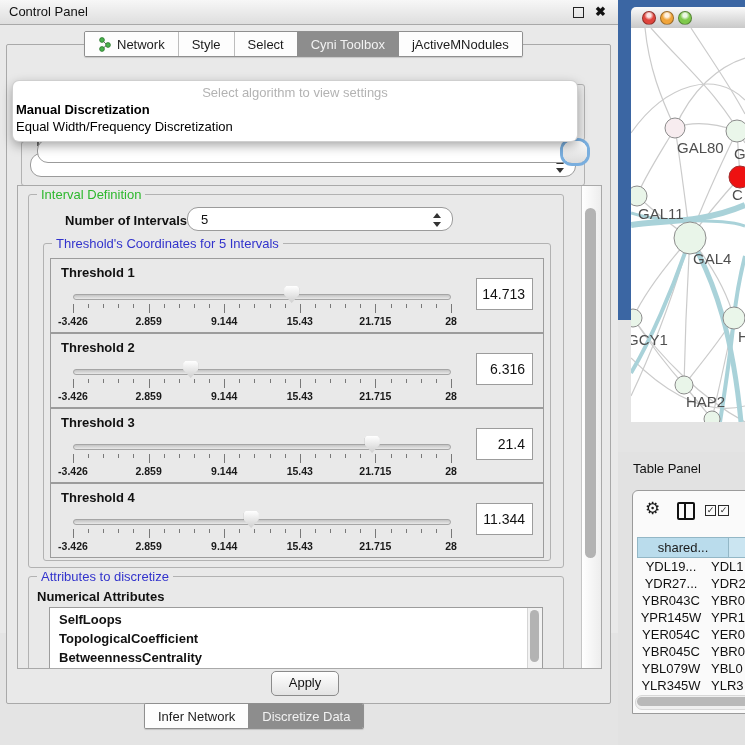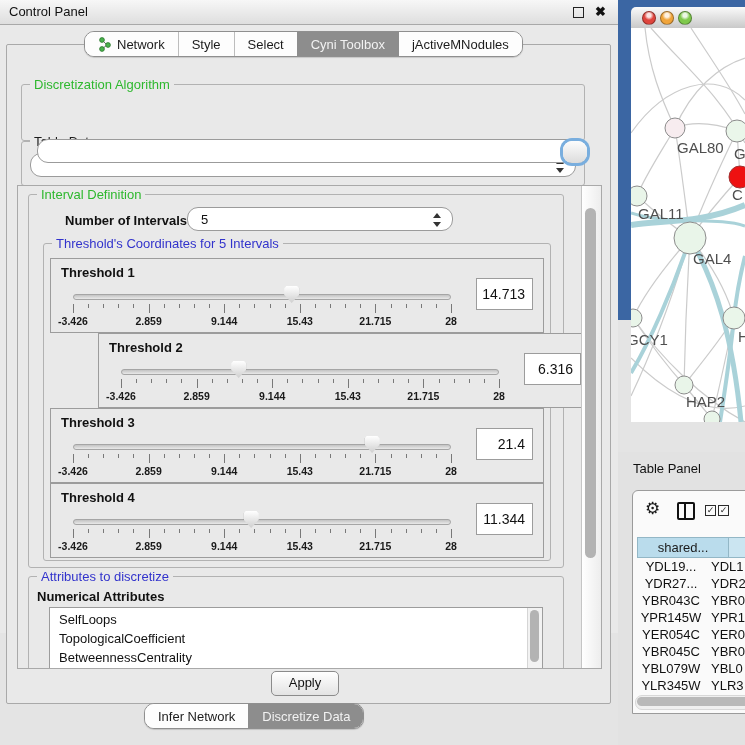--- a/index.html
+++ b/index.html
@@ -5,21 +5,21 @@
   html,body{margin:0;padding:0;background:#e4e4e4;font-family:"Liberation Sans",sans-serif;}
   .stage{position:relative;width:745px;height:745px;overflow:hidden;background:#e4e4e4;}
   
   .control-panel{position:absolute;left:0;top:0;width:618px;height:633px;background:#e9e9e9;}
   .cp-titlebar{position:absolute;left:0;top:0;width:100%;height:24px;
     background:linear-gradient(#f7f7f7,#dedede);border-bottom:1px solid #a8a8a8;}
   .cp-title{position:absolute;left:9px;top:0;line-height:24px;font-size:13px;color:#111;}
   .float-icon{position:absolute;right:34px;top:7px;width:9px;height:9px;border:1.5px solid #222;background:transparent;}
   .close-icon{position:absolute;right:12px;top:3px;font-size:13px;font-weight:bold;color:#111;line-height:18px;}
   
-  .seg-bar{position:absolute;display:flex;height:24px;border:1px solid #8f8f8f;border-radius:10px;
+  .seg-bar{position:absolute;display:flex;height:24px;border:1px solid #8f8f8f;border-radius:2px;
     overflow:hidden;background:#fdfdfd;z-index:6;box-shadow:0 1px 1px rgba(0,0,0,.15);}
   .seg{display:flex;align-items:center;padding:0 13px;font-size:13px;color:#1c1c1c;background:#fdfdfd;gap:6px;}
   .seg + .seg{border-left:1px solid #bdbdbd;}
   .seg.selected{background:#8d8d8d;color:#f2f2f2;border-left-color:#8d8d8d;}
   .seg.selected + .seg{border-left-color:#8d8d8d;}
   .top-tabs{left:84px;top:31px;}
   .bottom-tabs{left:144px;top:703px;}
   
   .main-panel{position:absolute;left:6px;top:44px;width:603px;height:658px;border:1px solid #a9a9a9;
     border-radius:2px;background:#e9e9e9;}
@@ -62,21 +62,21 @@
   .slider-scale{position:absolute;left:0;right:0;top:19px;height:10px;}
   .tick{position:absolute;top:0;width:1px;height:4px;background:#787878;}
   .tick.major{height:9px;}
   .slider-ticklabels{position:absolute;left:0;right:0;top:30px;height:12px;font-size:10.5px;font-weight:bold;color:#1a1a1a;}
   .ticklabel{position:absolute;transform:translateX(-50%);white-space:nowrap;}
   .th-value{position:absolute;right:10px;top:19px;width:57px;height:32px;background:#fff;border:1px solid #9c9c9c;
     font-size:14px;line-height:31px;text-align:right;padding-right:7px;box-sizing:border-box;color:#111;}
   
   .list-label{position:absolute;left:8px;top:12px;font-size:13px;font-weight:bold;color:#111;}
   .listbox{position:absolute;left:20px;top:30px;width:492px;height:120px;background:#fff;border:1px solid #9c9c9c;}
-  .list-inner{position:absolute;left:0;top:2px;right:15px;}
+  .list-inner{position:absolute;left:0;top:2px;right:15px;font-weight:bold;}
   .list-item{font-size:13px;color:#111;line-height:19px;padding-left:9px;white-space:nowrap;}
   .list-scrollbar{position:absolute;right:0;top:0;bottom:0;width:14px;background:#f2f2f2;border-left:1px solid #d5d5d5;}
   .list-scrollbar .thumb{position:absolute;left:2px;top:2px;width:9px;height:52px;border-radius:5px;background:#b3b3b3;}
   
   .apply-btn{position:absolute;left:264px;top:626px;width:66px;height:23px;border:1px solid #8b8b8b;border-radius:5px;
     background:linear-gradient(#ffffff,#e3e3e3);font-size:13px;color:#111;text-align:center;line-height:22px;}
   
   .network-window{position:absolute;left:618px;top:0;width:127px;height:320px;background:#3b66a3;}
   .nw-titlebar{position:absolute;left:13px;top:7px;right:0;height:21px;border-radius:5px 0 0 0;
     background:linear-gradient(#fafafa,#c9c9c9);border-bottom:1px solid #8e8e8e;}
@@ -195,21 +195,21 @@
                     <span class="ticklabel" style="left: 20%;">2.859</span>
                     <span class="ticklabel" style="left: 40%;">9.144</span>
                     <span class="ticklabel" style="left: 60%;">15.43</span>
                     <span class="ticklabel" style="left: 80%;">21.715</span>
                     <span class="ticklabel" style="left: 100%;">28</span>
                   </div>
               </div>
               <div class="th-value">14.713</div>
             </div>
 
-            <div class="threshold-box" style="top:89px;margin-left:48px;">
+            <div class="threshold-box" style="top:89px;">
               <span class="th-label">Threshold 2</span>
               <div class="slider-area">
                 <div class="slider-track"></div>
                 <div class="slider-handle" style="left: calc(30.9998% - 7px);"></div>
                 <div class="slider-scale">
                     <div class="tick major" style="left: 0%;"></div>
                     <div class="tick" style="left: 4%;"></div>
                     <div class="tick" style="left: 8%;"></div>
                     <div class="tick" style="left: 12%;"></div>
                     <div class="tick" style="left: 16%;"></div>
@@ -380,20 +380,25 @@
           <span>Select</span>
         </div>
       <div class="seg selected">
           <span>Cyni Toolbox</span>
         </div>
       <div class="seg">
           <span>jActiveMNodules</span>
         </div>
     </div>
 
+    <div class="popup">
+      <div class="hint">Select algorithm to view settings</div>
+      <div class="opt1">Manual Discretization</div>
+      <div class="opt2">Equal Width/Frequency Discretization</div>
+    </div>
 
     <div class="seg-bar bottom-tabs">
       <div class="seg">
           <span>Infer Network</span>
         </div>
       <div class="seg selected">
           <span>Discretize Data</span>
         </div>
     </div>
   </section>

